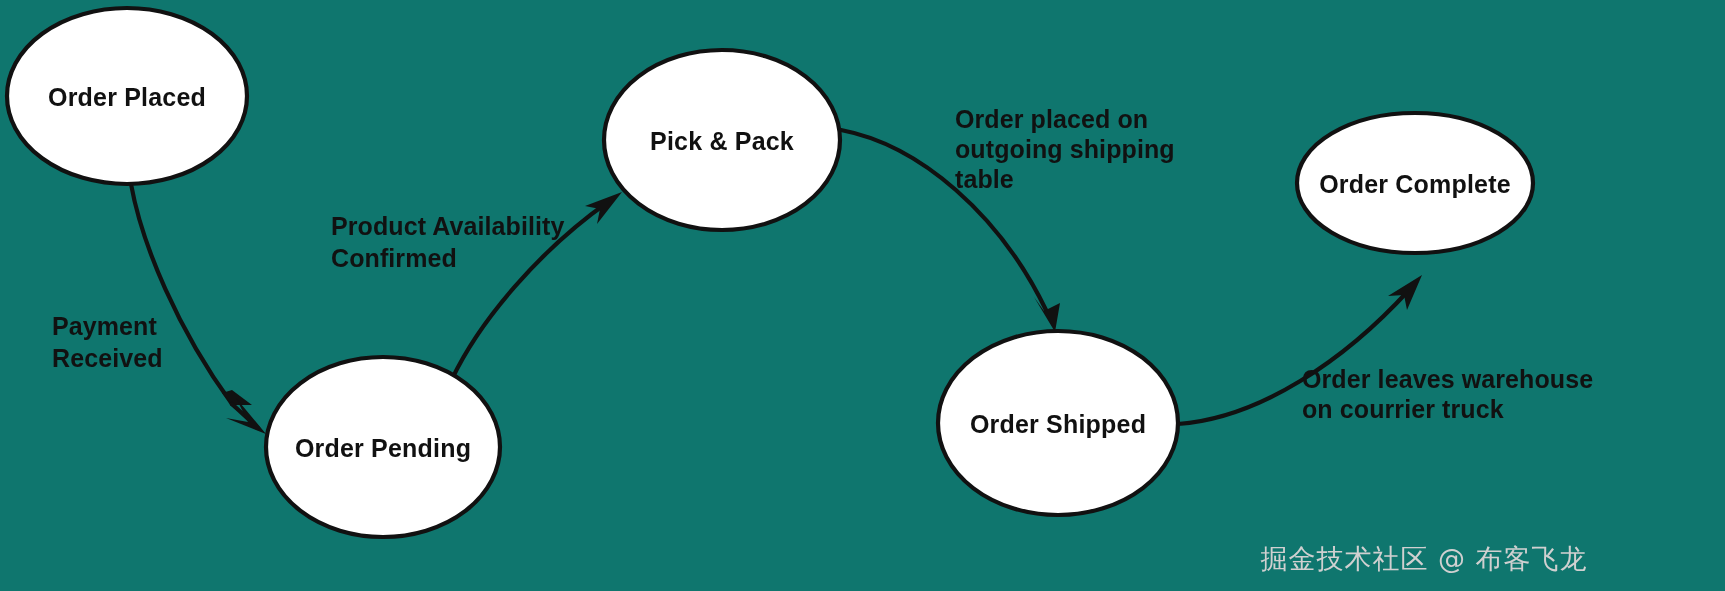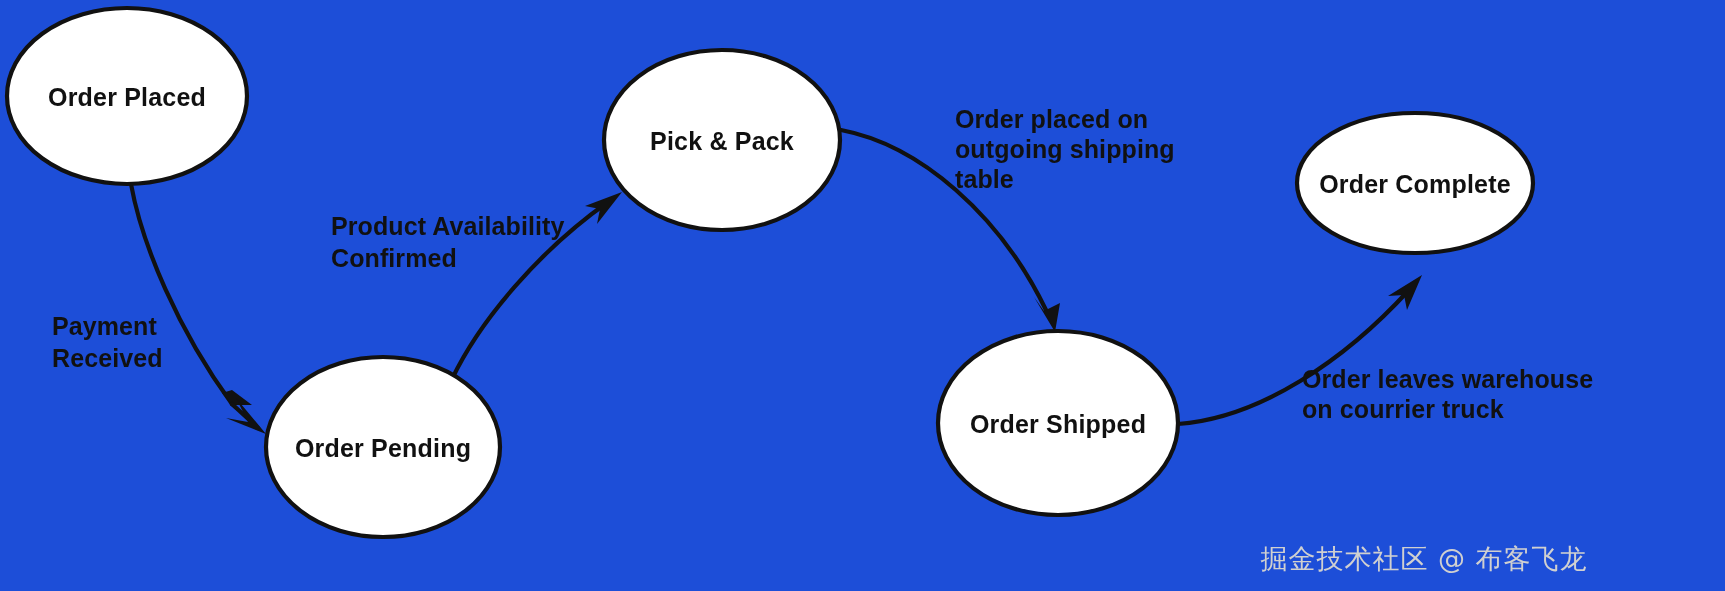--- a/index.html
+++ b/index.html
@@ -4,21 +4,21 @@
 <style>
   html, body {
     margin: 0;
     padding: 0;
     background: #ffffff;
   }
   #stage {
     position: relative;
     width: 1725px;
     height: 591px;
-    background: #1d4ed8;
+    background: #0f766e;
     overflow: hidden;
     font-family: "Liberation Sans", sans-serif;
   }
   #diagram-svg {
     position: absolute;
     left: 0;
     top: 0;
     width: 1725px;
     height: 591px;
   }

